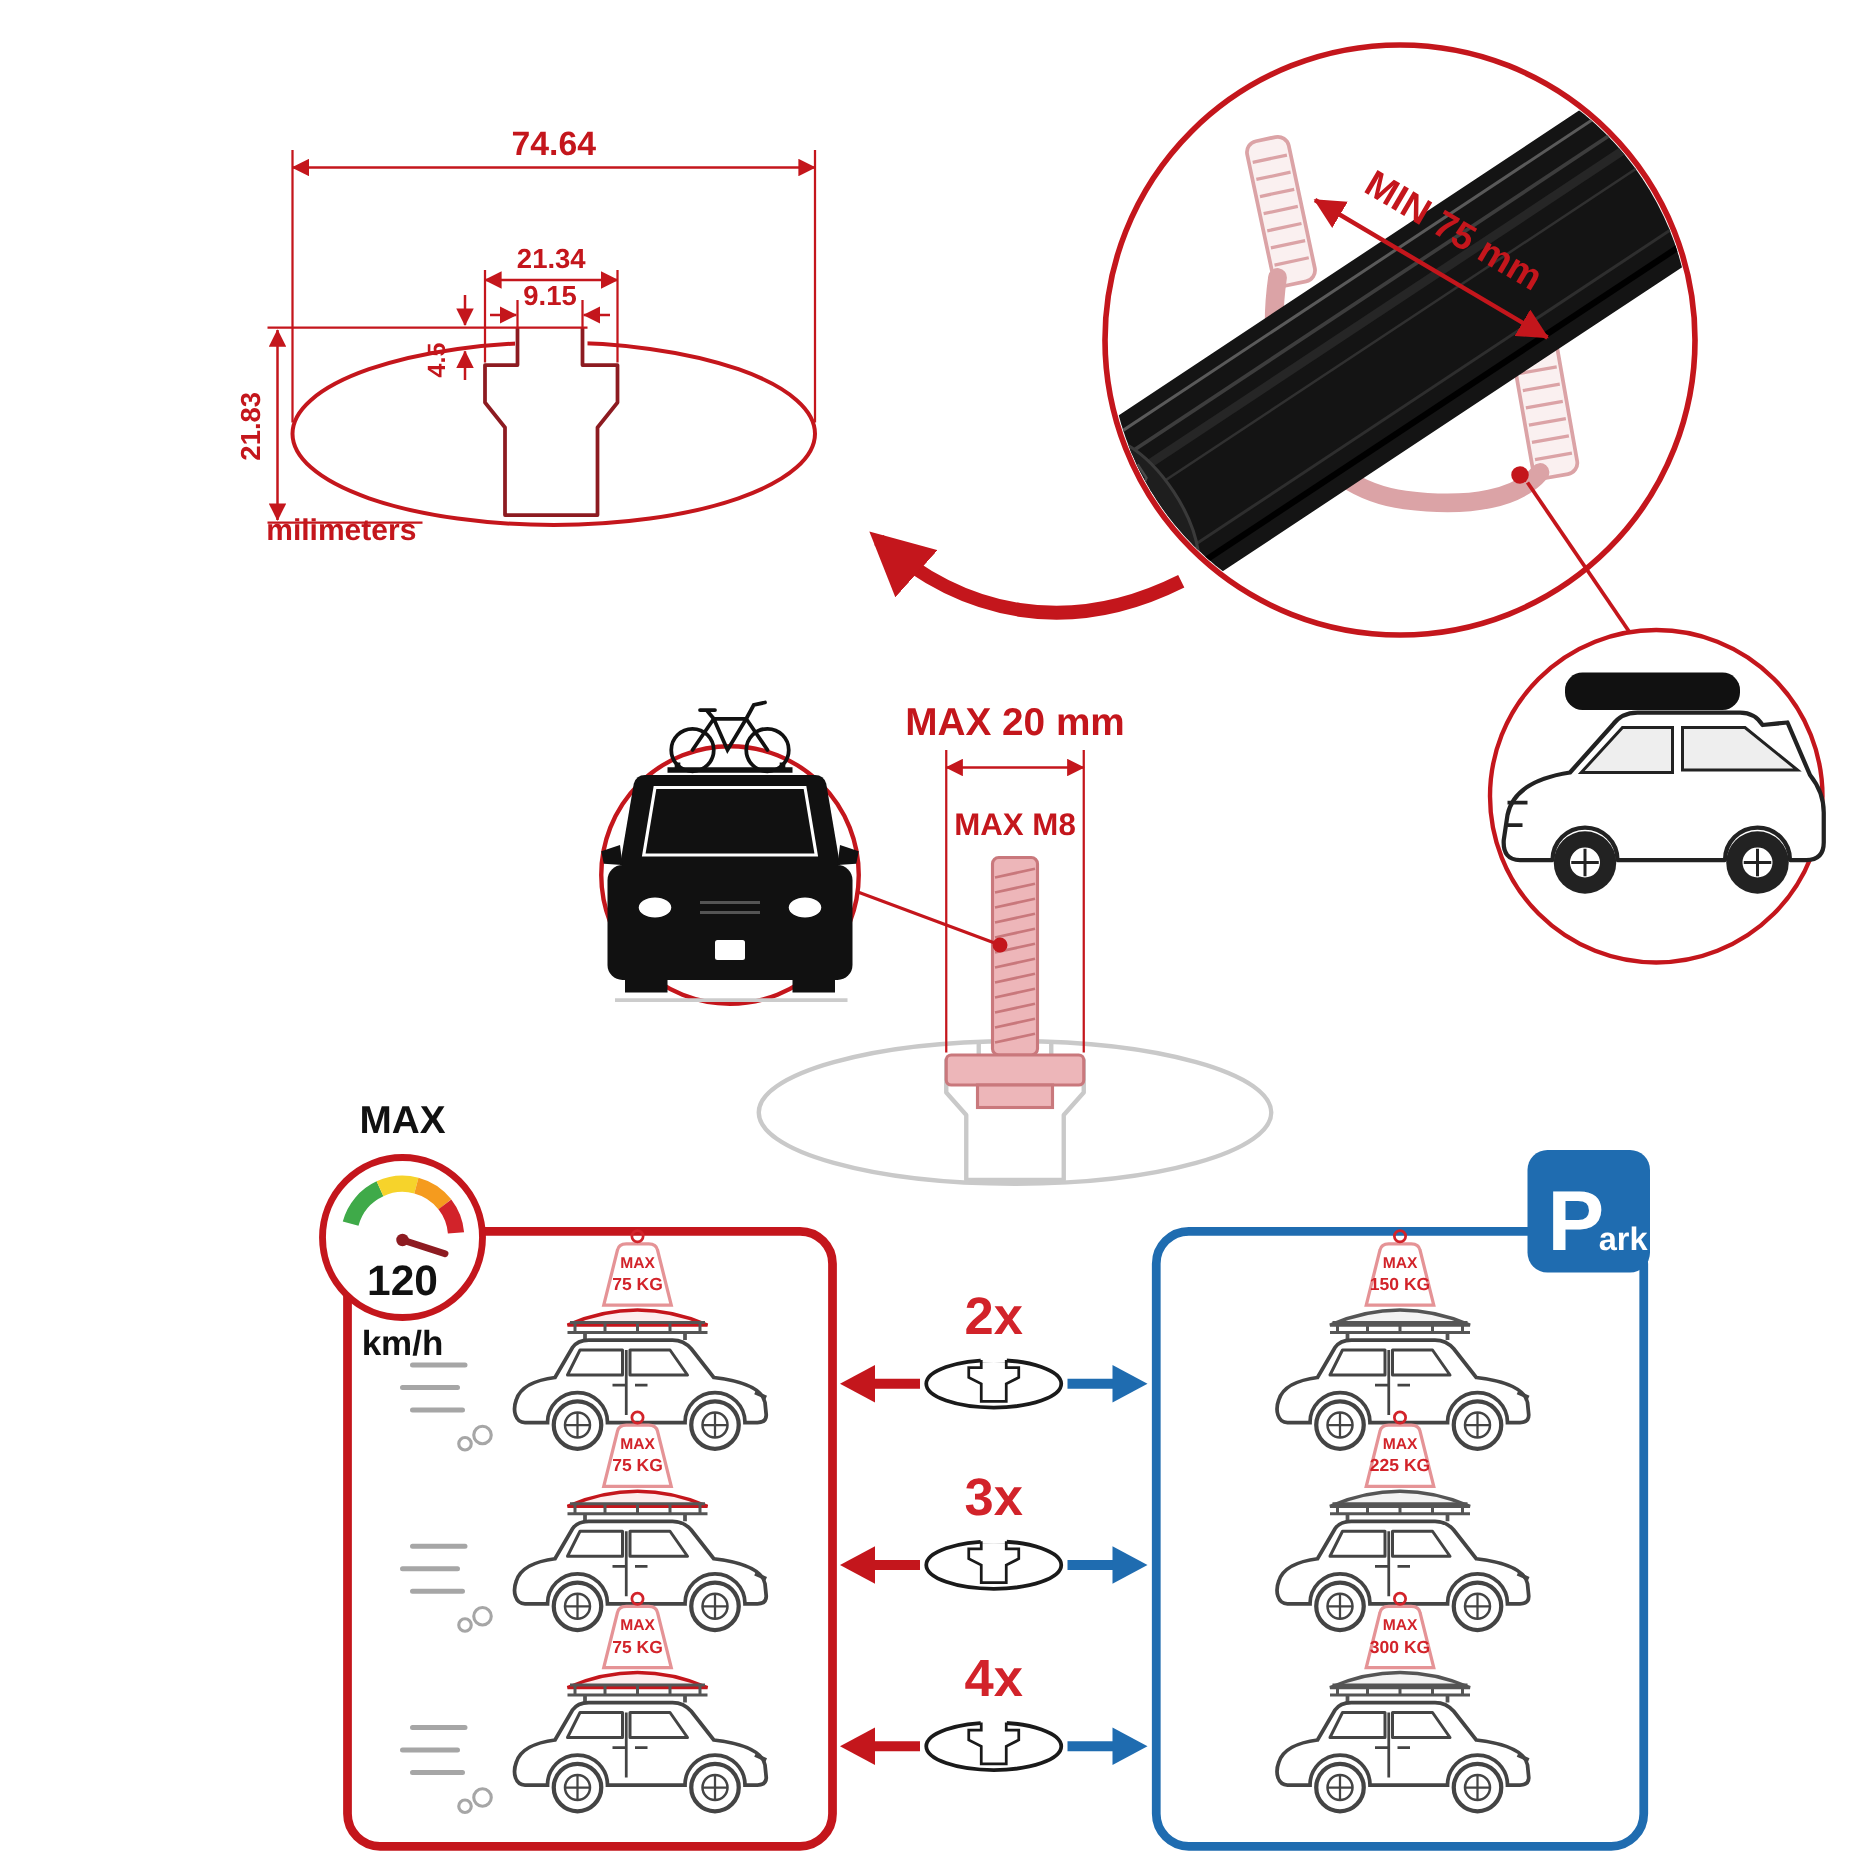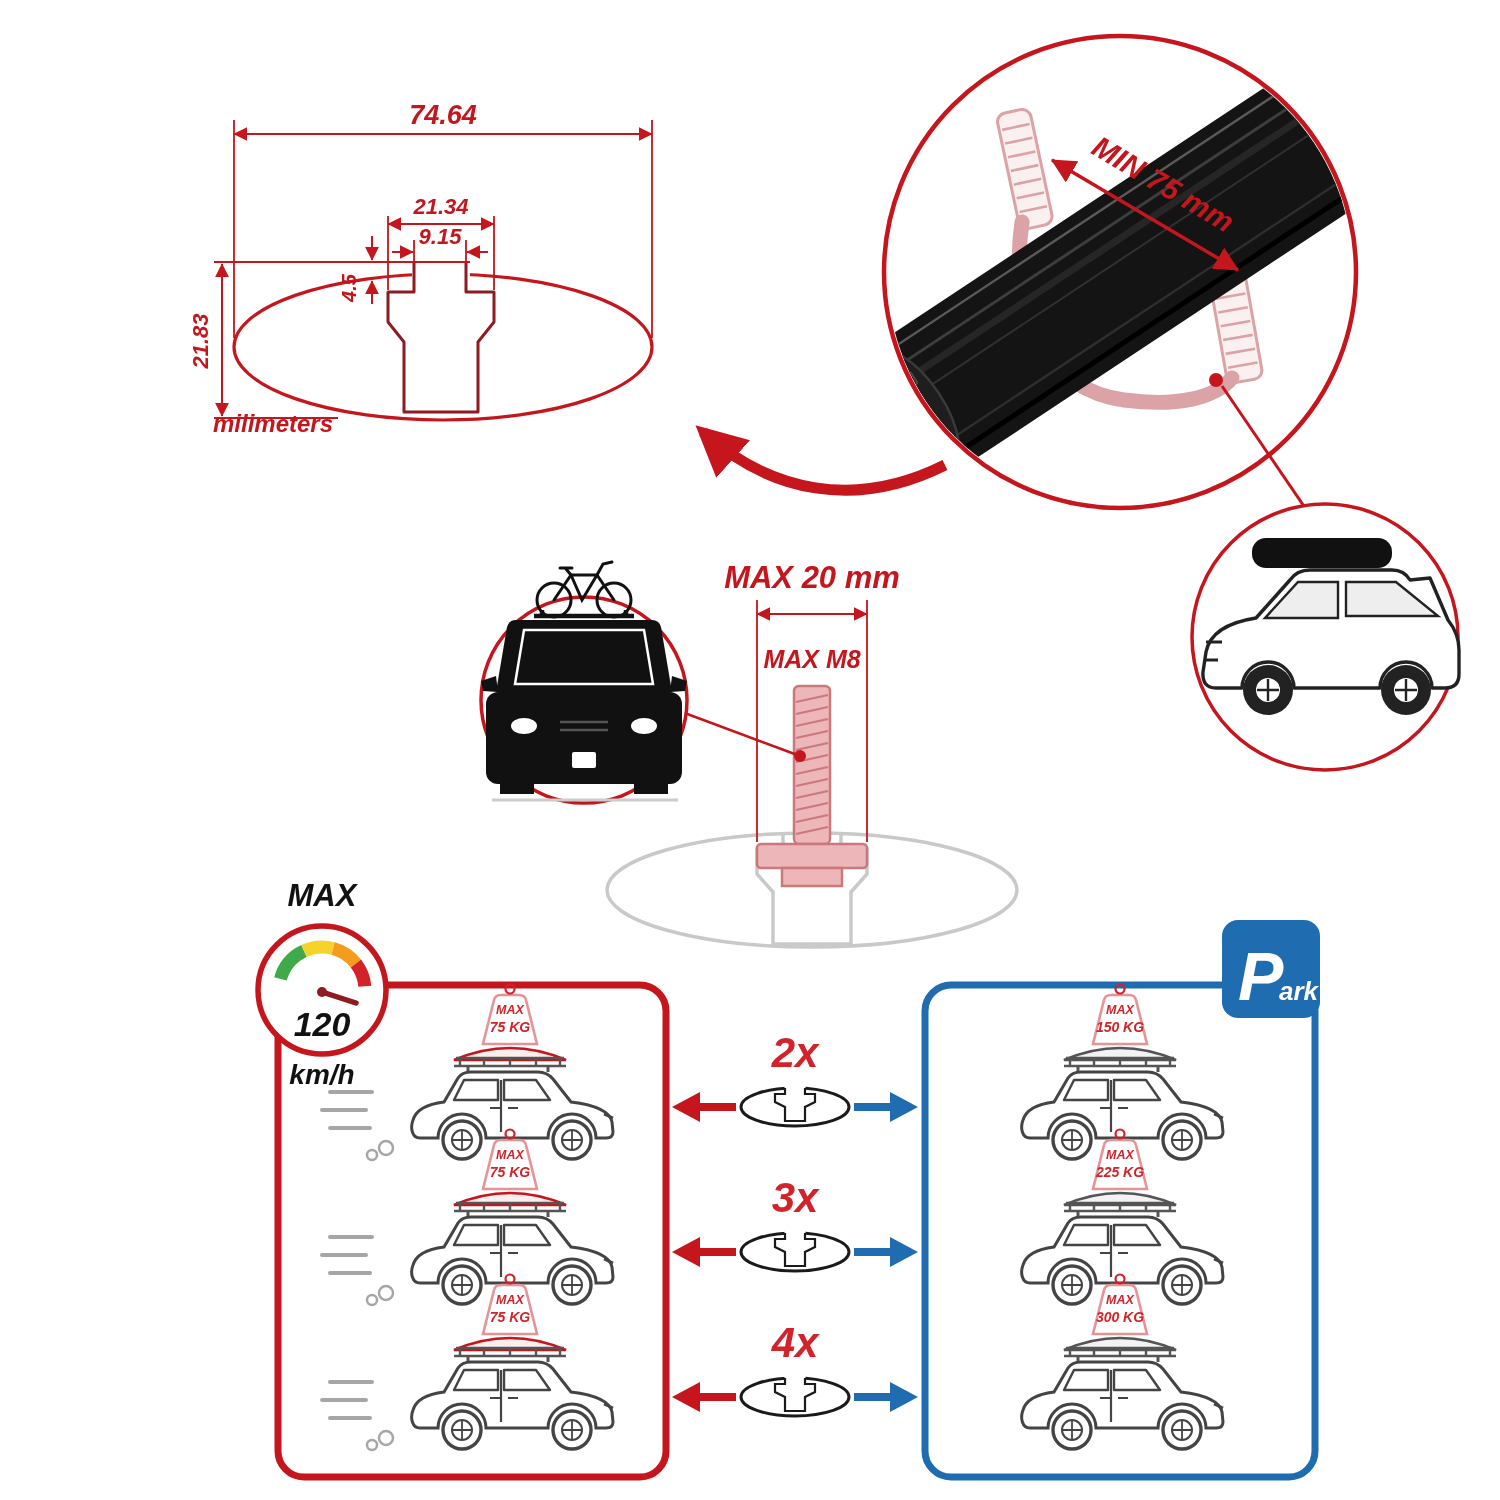--- a/index.html
+++ b/index.html
@@ -1,16 +1,16 @@
 <!DOCTYPE html>
 <html><head>
 <meta charset="utf-8">
 <style>
   html,body{margin:0;padding:0;background:#ffffff;}
-  .canvas{position:relative;width:1500px;height:1500px;background:#fff;overflow:hidden;font-style:italic;}
+  .canvas{position:relative;width:1500px;height:1500px;background:#fff;overflow:hidden;}
   svg{display:block;}
   text{font-family:"Liberation Sans", sans-serif;}
   .t-dim{fill:#c4161c;font-weight:700;}
   .t-dark{fill:#111;font-weight:700;}
   .t-badge{fill:#d2232a;font-weight:700;}
   .t-white{fill:#ffffff;font-weight:700;}
   .ext{stroke:#c4161c;stroke-width:1.8;fill:none;}
   .dim{stroke:#c4161c;stroke-width:2;fill:none;}
   .prof{stroke:#8d1b21;stroke-width:3;fill:none;stroke-linejoin:round;}
   .gprof{stroke:#c9c9c9;stroke-width:3.5;fill:none;stroke-linejoin:round;}

